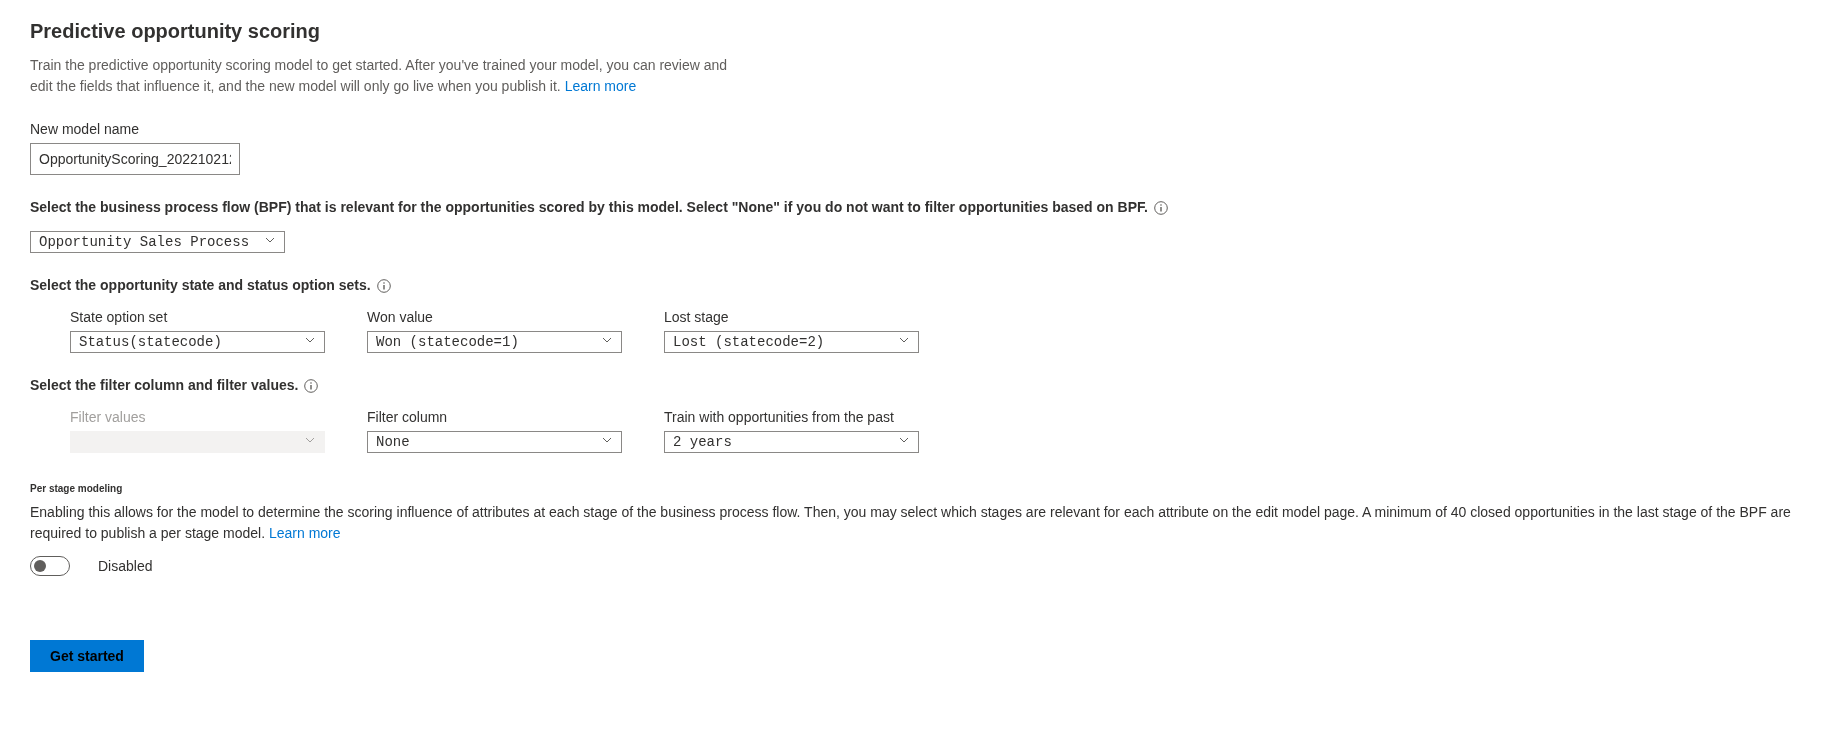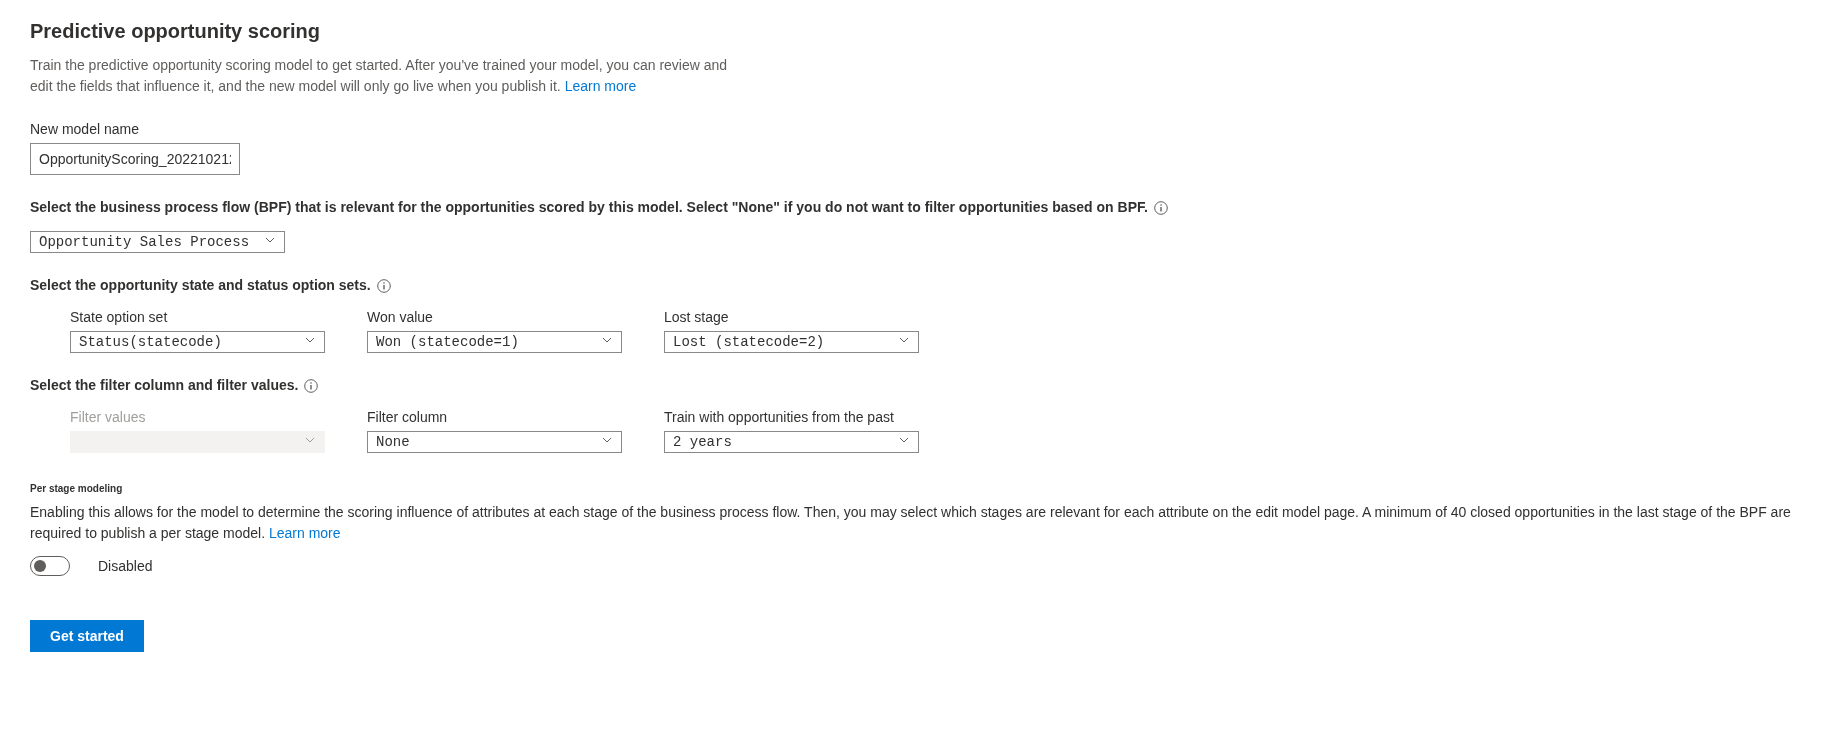--- a/index.html
+++ b/index.html
@@ -133,23 +133,23 @@
       background: #605e5c;
       position: absolute;
       top: 3px;
       left: 3px;
     }
     .toggle-label {
       font-size: 14px;
       color: #323130;
     }
     .primary-button {
-      margin-top: 44px;
+      margin-top: 64px;
       background: #0078d4;
-      color: #ffffff;
+      color: #000000;
       border: none;
       padding: 8px 20px;
       font-size: 14px;
       font-weight: 600;
       cursor: pointer;
       min-height: 32px;
     }
     .mt16 { margin-top: 16px; }
   </style>
 </head>

